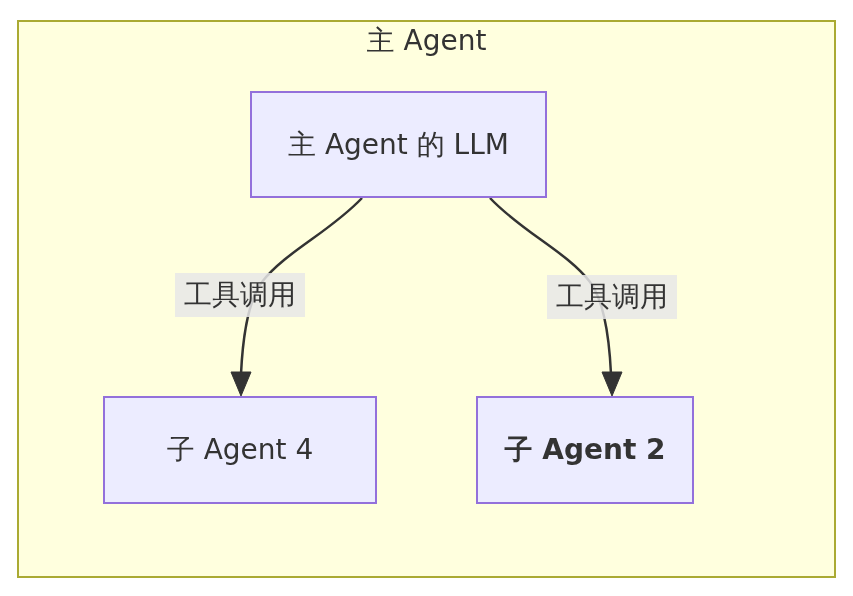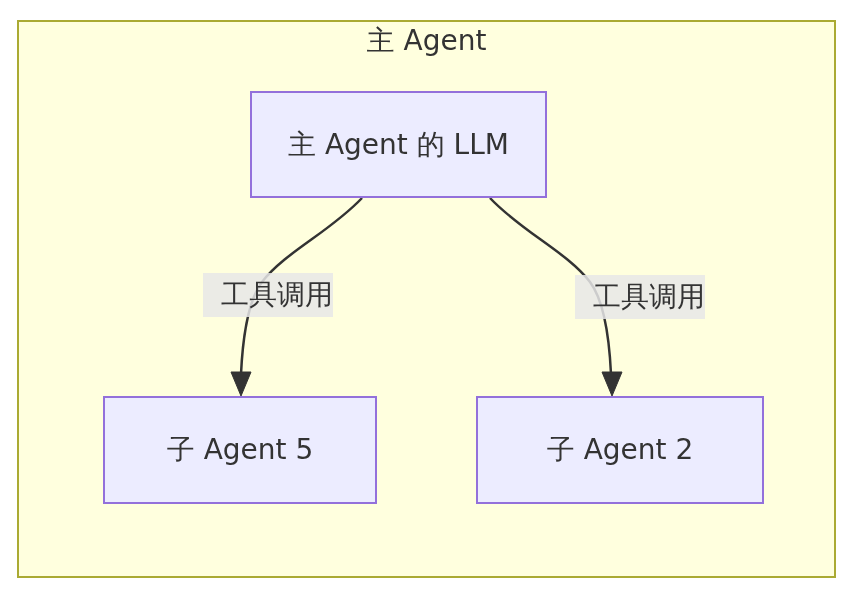--- a/index.html
+++ b/index.html
@@ -75,34 +75,34 @@
   }
   .node-sub1 {
     left: 103px;
     top: 396px;
     width: 274px;
     height: 108px;
   }
   .node-sub2 {
     left: 476px;
     top: 396px;
-    width: 288px;
+    width: 218px;
     height: 108px;
+    font-weight: bold;
   }
   .edge-label {
     position: absolute;
     background: rgba(232, 232, 232, 0.85);
     color: #333333;
     font-size: 28px;
     line-height: 44px;
     height: 44px;
     width: 130px;
-    text-align: right;
+    text-align: center;
     z-index: 3;
-    margin-left: 28px;
   }
   .edge-label-left {
     left: 175px;
     top: 273px;
   }
   .edge-label-right {
     left: 547px;
     top: 275px;
   }
 </style>
@@ -125,17 +125,17 @@
       <polygon points="602,372 622,372 612,396"></polygon>
     </g>
   </svg>
 
   <div class="edge-label edge-label-left">工具调用</div>
 
   <div class="edge-label edge-label-right">工具调用</div>
 
   <div class="node node-main">主 Agent 的 LLM</div>
 
-  <div class="node node-sub1">子 Agent 5</div>
+  <div class="node node-sub1">子 Agent 4</div>
 
   <div class="node node-sub2">子 Agent 2</div>
 
 </div>
 
 </body></html>

